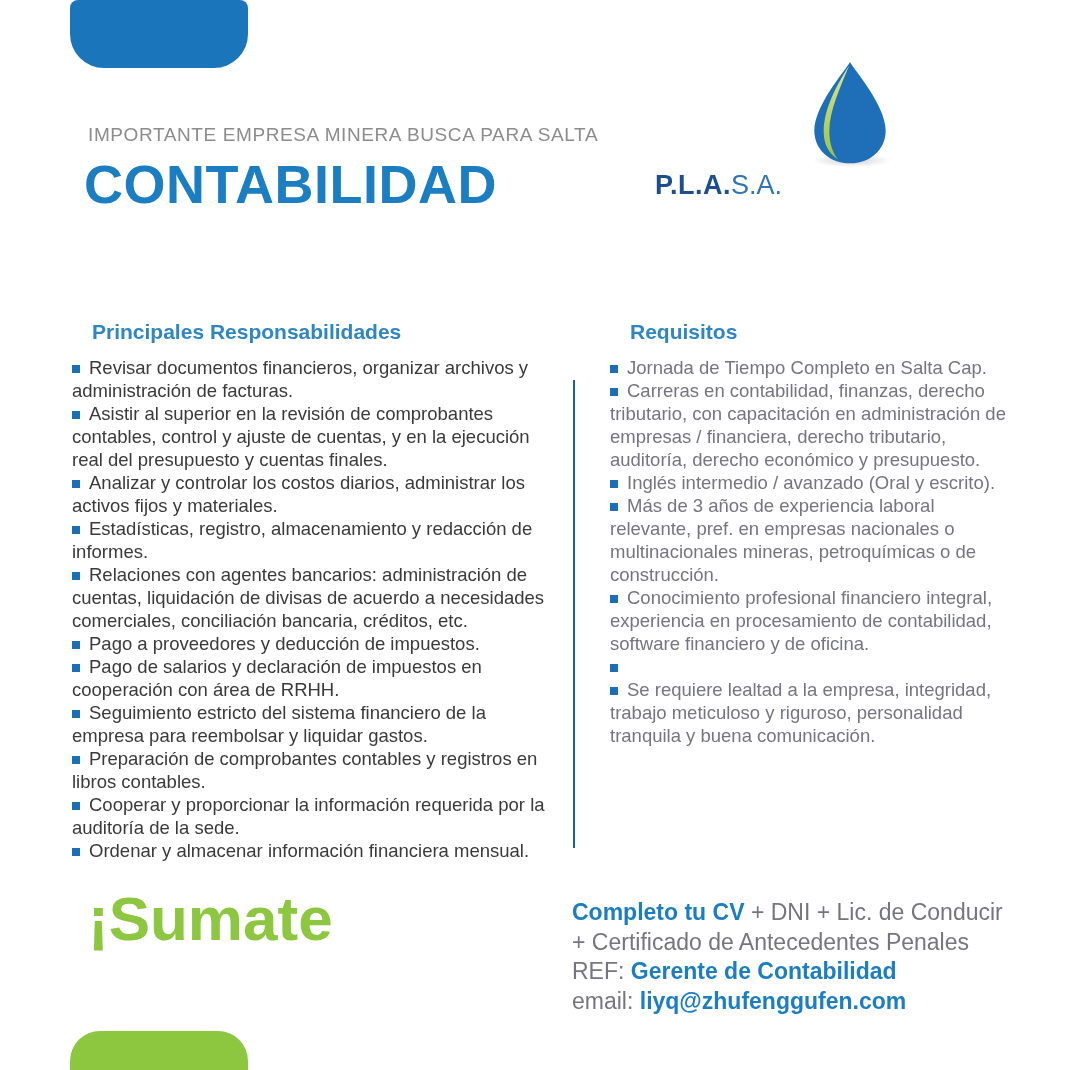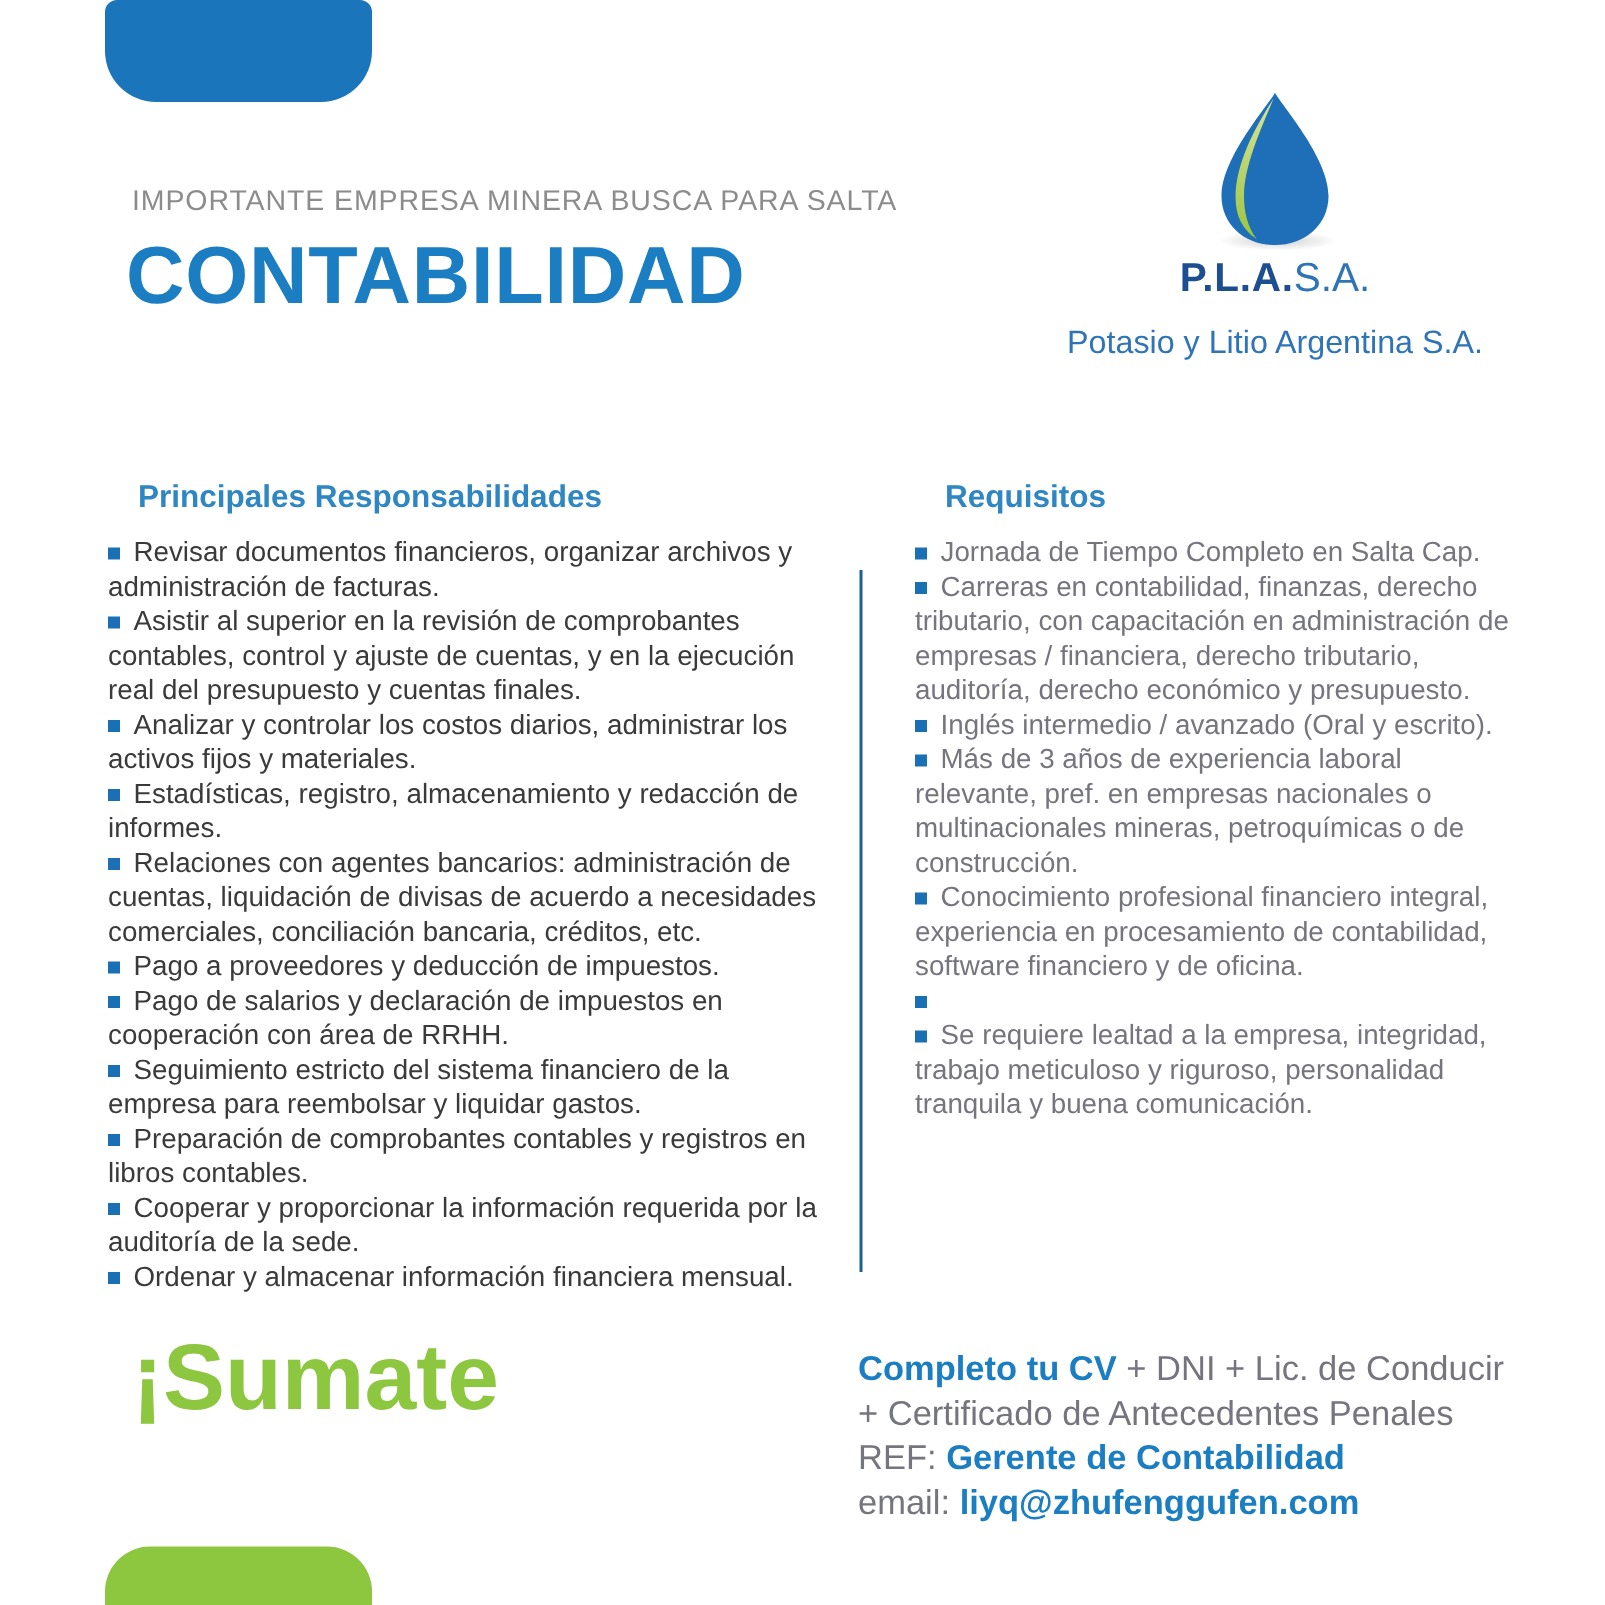--- a/index.html
+++ b/index.html
@@ -8,21 +8,21 @@
   
   .tab-top{position:absolute;left:70px;top:0;width:178px;height:68px;background:#1b75bb;border-radius:8px 8px 34px 34px;}
   .tab-bottom{position:absolute;left:70px;top:1031px;width:178px;height:39px;background:#8dc63f;border-radius:30px 30px 0 0;}
 
   
   .kicker{position:absolute;left:88px;top:124px;font-size:19px;letter-spacing:.6px;color:#8c8c8c;}
   .title{position:absolute;left:84px;top:156px;color:#1b7dc2;font-weight:700;line-height:56px;letter-spacing:.5px;}
   .title .l1,.title .l2{font-size:54px;display:block;}
 
   
-  .logo{position:absolute;left:655px;top:60px;width:390px;text-align:center;}
+  .logo{position:absolute;left:655px;top:60px;width:390px;}
   .logo svg{width:96px;height:108px;display:block;margin:0 auto;}
   .logo-name{font-size:27px;margin-top:2px;white-space:nowrap;}
   .logo-name .bold{font-weight:700;color:#1d4e8f;letter-spacing:.5px;}
   .logo-name .rest{color:#2e74b6;}
   .logo-sub{font-size:21.5px;color:#2e74b6;margin-top:15px;white-space:nowrap;}
 
   
   .col{position:absolute;top:320px;font-size:18.5px;line-height:23px;}
   .col h3{font-size:21px;font-weight:700;margin:0 0 13px 20px;color:#2e86c3;}
   .col-left{left:72px;width:480px;color:#3a3a3a;}
@@ -61,21 +61,20 @@
         <radialGradient id="gShadow" cx="0.5" cy="0.5" r="0.5">
           <stop offset="0" stop-color="#bfbfbf" stop-opacity="0.75"></stop>
           <stop offset="1" stop-color="#bfbfbf" stop-opacity="0"></stop>
         </radialGradient>
       </defs>
       <ellipse cx="52" cy="107" rx="42" ry="7" fill="url(#gShadow)"></ellipse>
       <path d="M50,2 C54,10 88,48 88,75 C88,96 71,110 50,110 C29,110 12,96 12,75 C12,48 46,10 50,2 Z" fill="#1e6fb7"></path>
       <path d="M49,6 C36,26 22,52 22,76 C22,90 27,99 37,106 C30,96 28,86 28,75 C28,54 40,28 49,6 Z" fill="url(#gGreen)"></path>
     </svg>
     <div class="logo-name"><span class="bold">P.L.A.</span><span class="rest">S.A.</span></div>
-    <div class="logo-sub">Potasio y Litio Argentina S.A.</div>
   </div>
 
   <div class="col col-left">
     <h3>Principales Responsabilidades</h3>
     <div>
 
         <p class="item"><span class="bullet"></span><span>Revisar documentos financieros, organizar archivos y administración de facturas.</span></p>
 
         <p class="item"><span class="bullet"></span><span>Asistir al superior en la revisión de comprobantes contables, control y ajuste de cuentas, y en la ejecución real del presupuesto y cuentas finales.</span></p>
 

